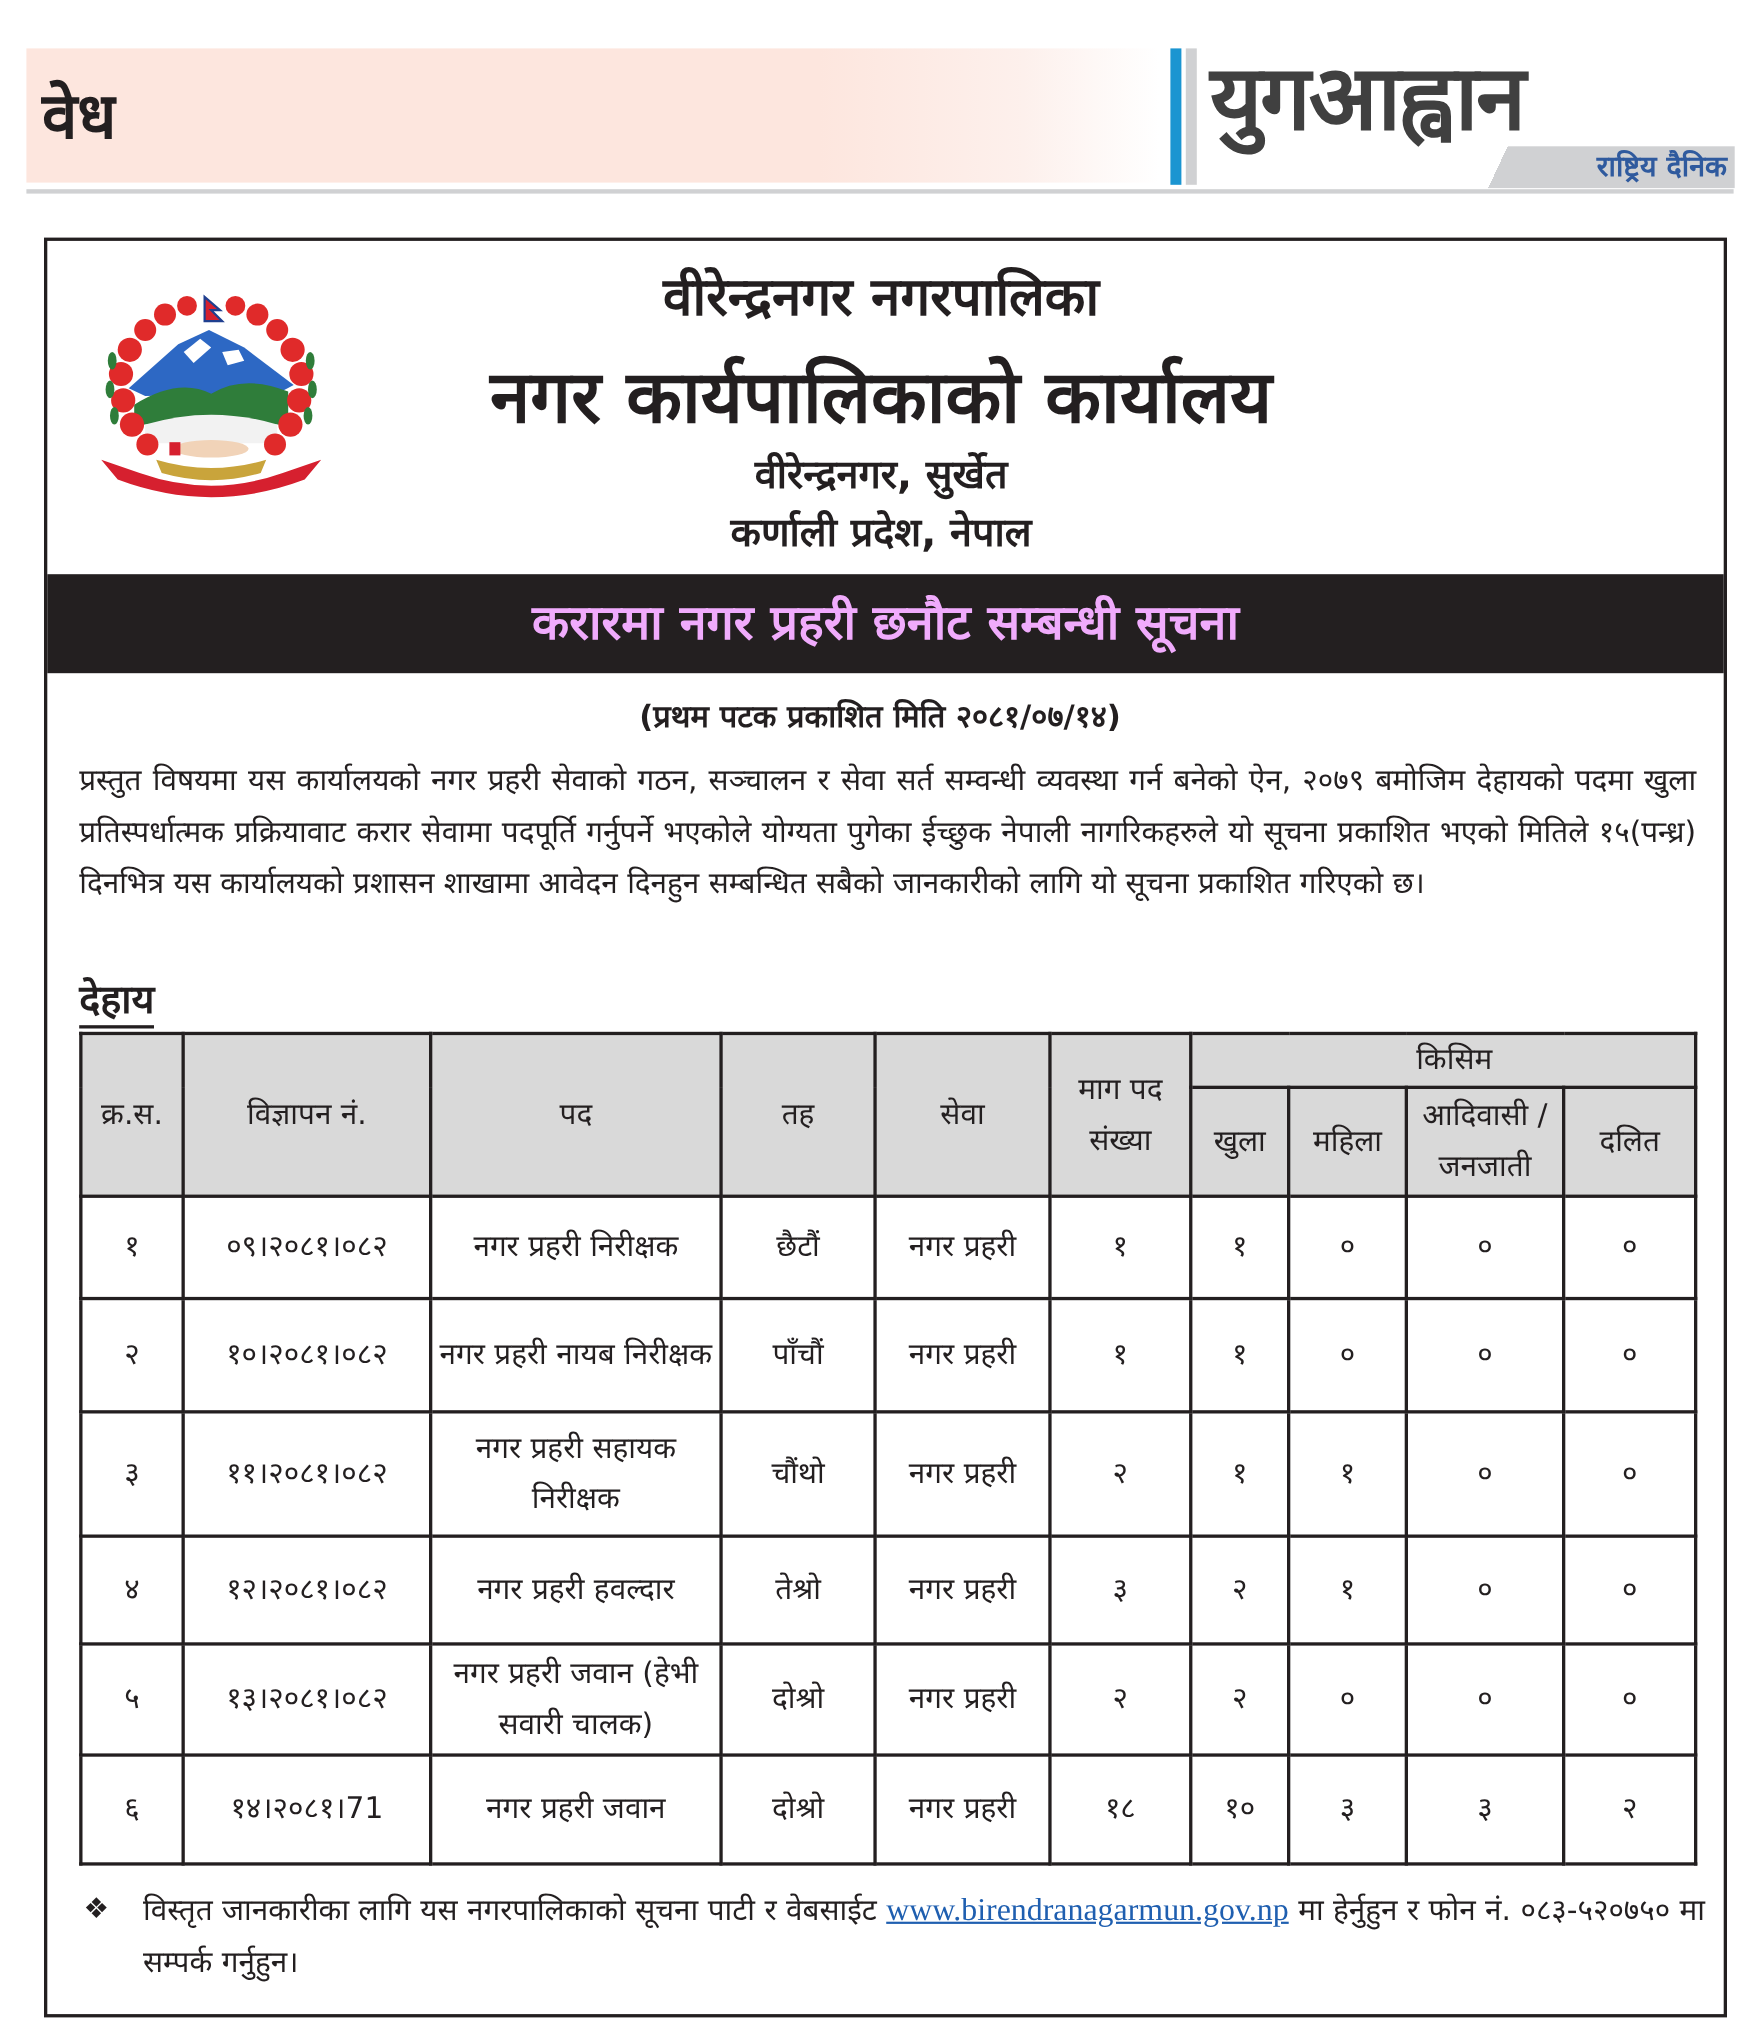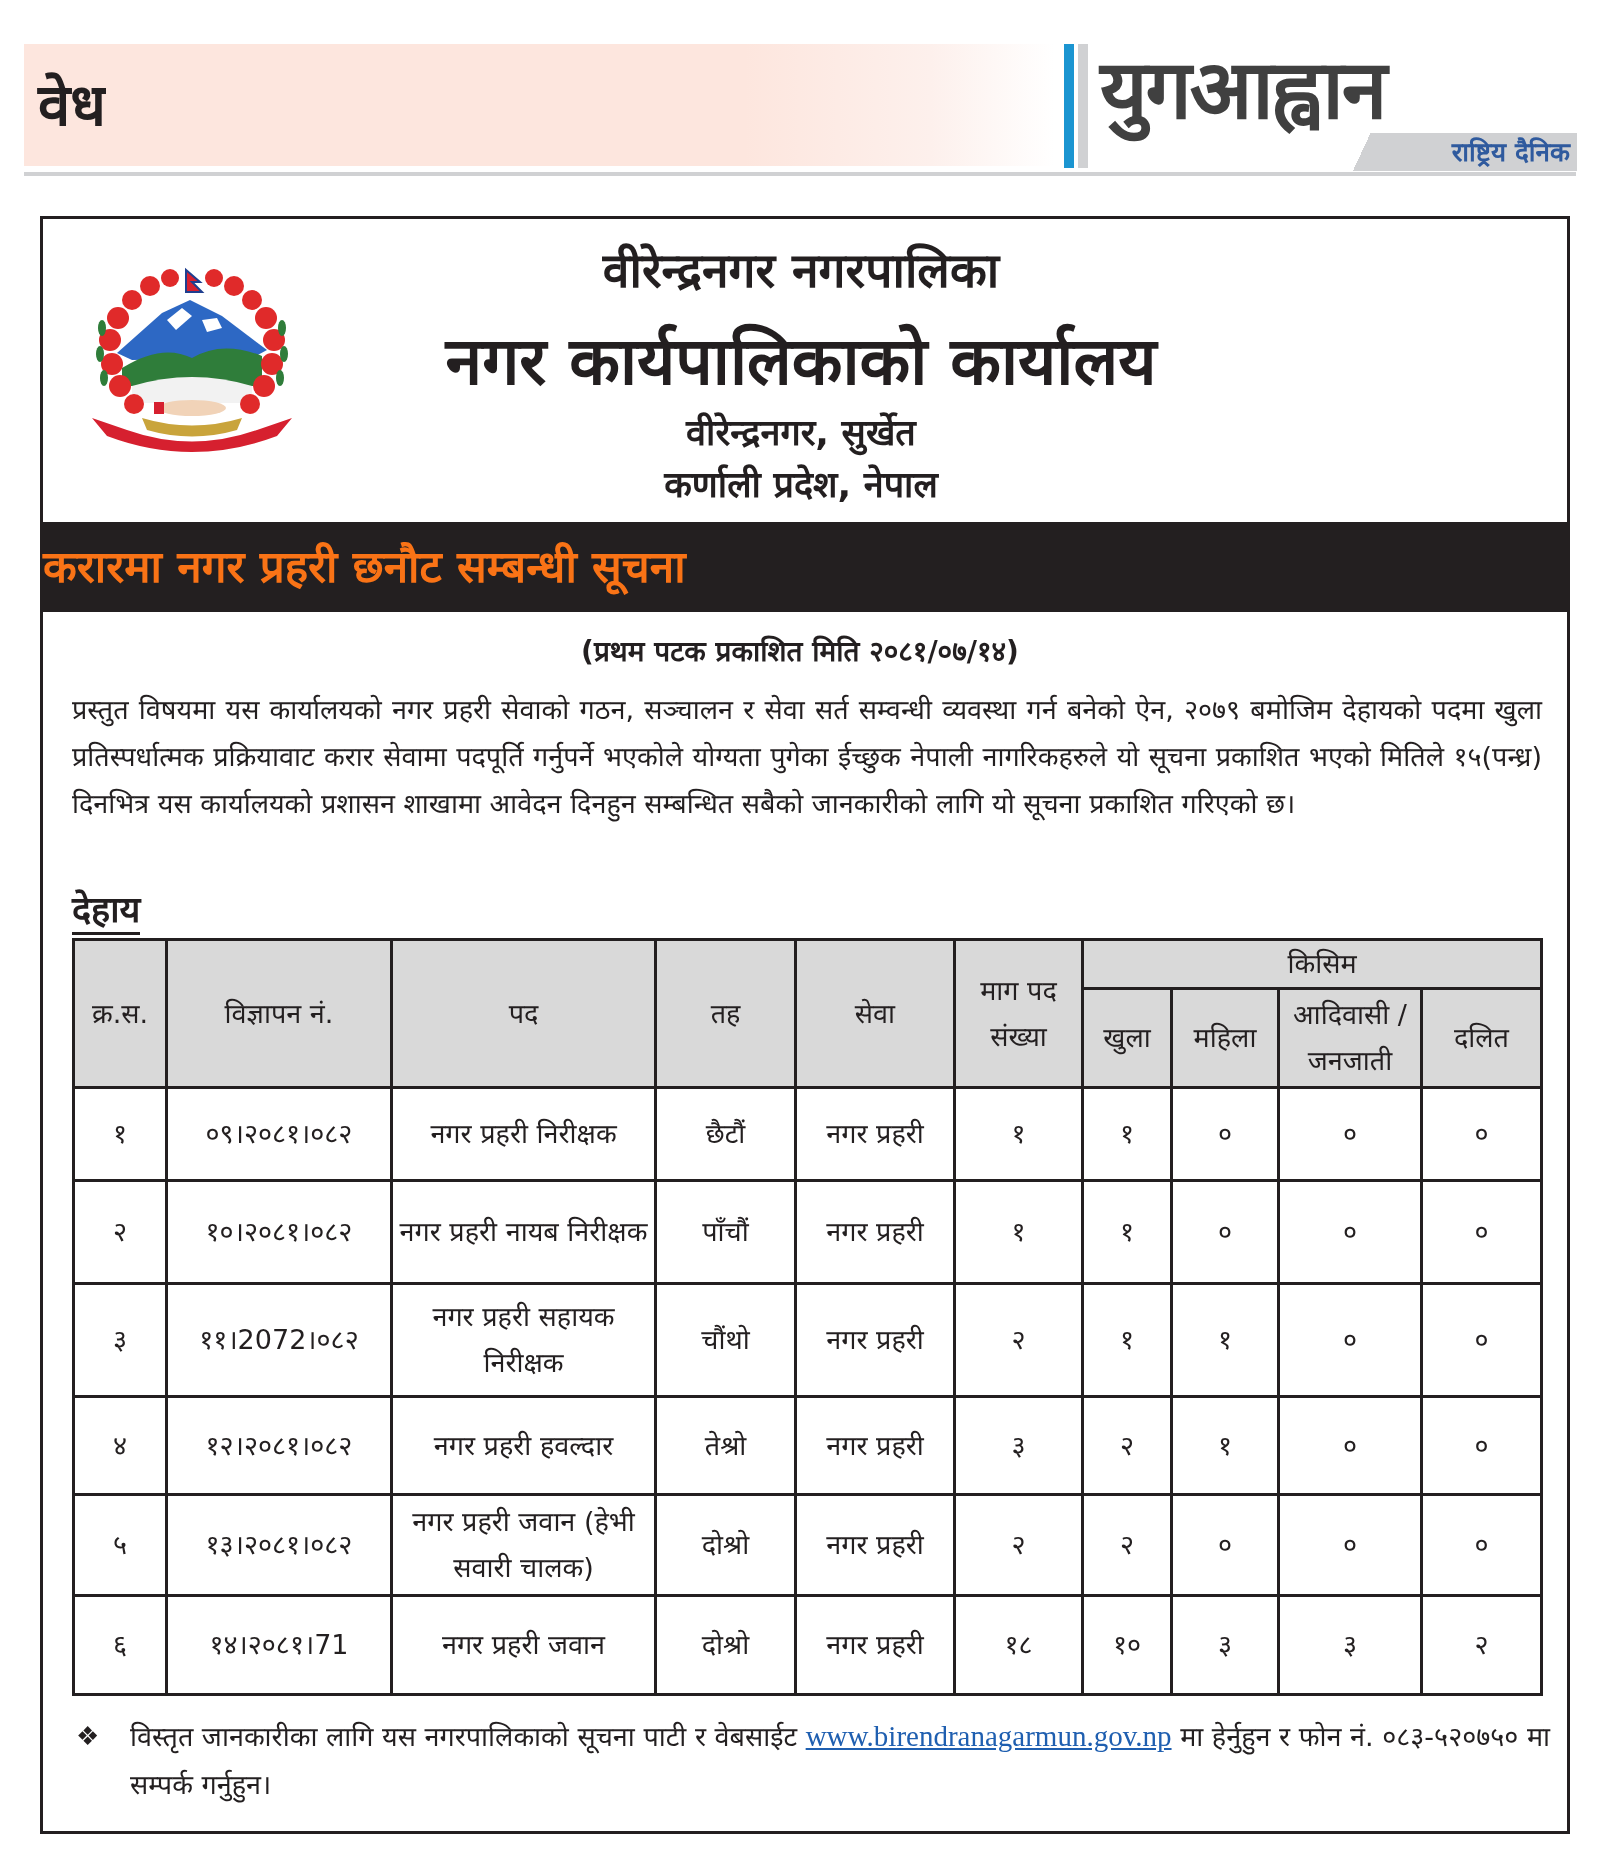--- a/index.html
+++ b/index.html
@@ -50,21 +50,21 @@
   .head1 { top: 240px; font-size: 48px; line-height: 60px; }
   .head2 { top: 322px; font-size: 66px; line-height: 80px; }
   .head3 { top: 408px; font-size: 36px; line-height: 50px; }
   .head4 { top: 460px; font-size: 36px; line-height: 50px; }
 
   .band {
     position: absolute; left: 43px; top: 522px; width: 1524px; height: 90px; background: #231f20;
   }
   .band-text {
     position: absolute; left: 0; top: 0; width: 100%; height: 114px; line-height: 90px;
-    color: #f97316; font-size: 44px; font-weight: bold; white-space: nowrap;
+    text-align: center; color: #f0abfc; font-size: 44px; font-weight: bold; white-space: nowrap;
   }
 
   .pubdate {
     position: absolute; left: 300px; top: 632px; width: 1000px; text-align: center;
     font-size: 28px; font-weight: bold; line-height: 40px; white-space: nowrap;
   }
   .para {
     position: absolute; left: 72px; top: 686px; width: 1470px;
     font-size: 27px; line-height: 47px; text-align: justify;
   }
@@ -218,21 +218,21 @@
         <td style="height: 100px;">पाँचौं</td>
         <td style="height: 100px;">नगर प्रहरी</td>
         <td style="height: 100px;">१</td>
         <td style="height: 100px;">१</td>
         <td style="height: 100px;">०</td>
         <td style="height: 100px;">०</td>
         <td style="height: 100px;">०</td>
       </tr>
       <tr>
         <td style="height: 110px;">३</td>
-        <td style="height: 110px;">११।2072।०८२</td>
+        <td style="height: 110px;">११।२०८१।०८२</td>
         <td style="height: 110px;">नगर प्रहरी सहायक निरीक्षक</td>
         <td style="height: 110px;">चौंथो</td>
         <td style="height: 110px;">नगर प्रहरी</td>
         <td style="height: 110px;">२</td>
         <td style="height: 110px;">१</td>
         <td style="height: 110px;">१</td>
         <td style="height: 110px;">०</td>
         <td style="height: 110px;">०</td>
       </tr>
       <tr>

